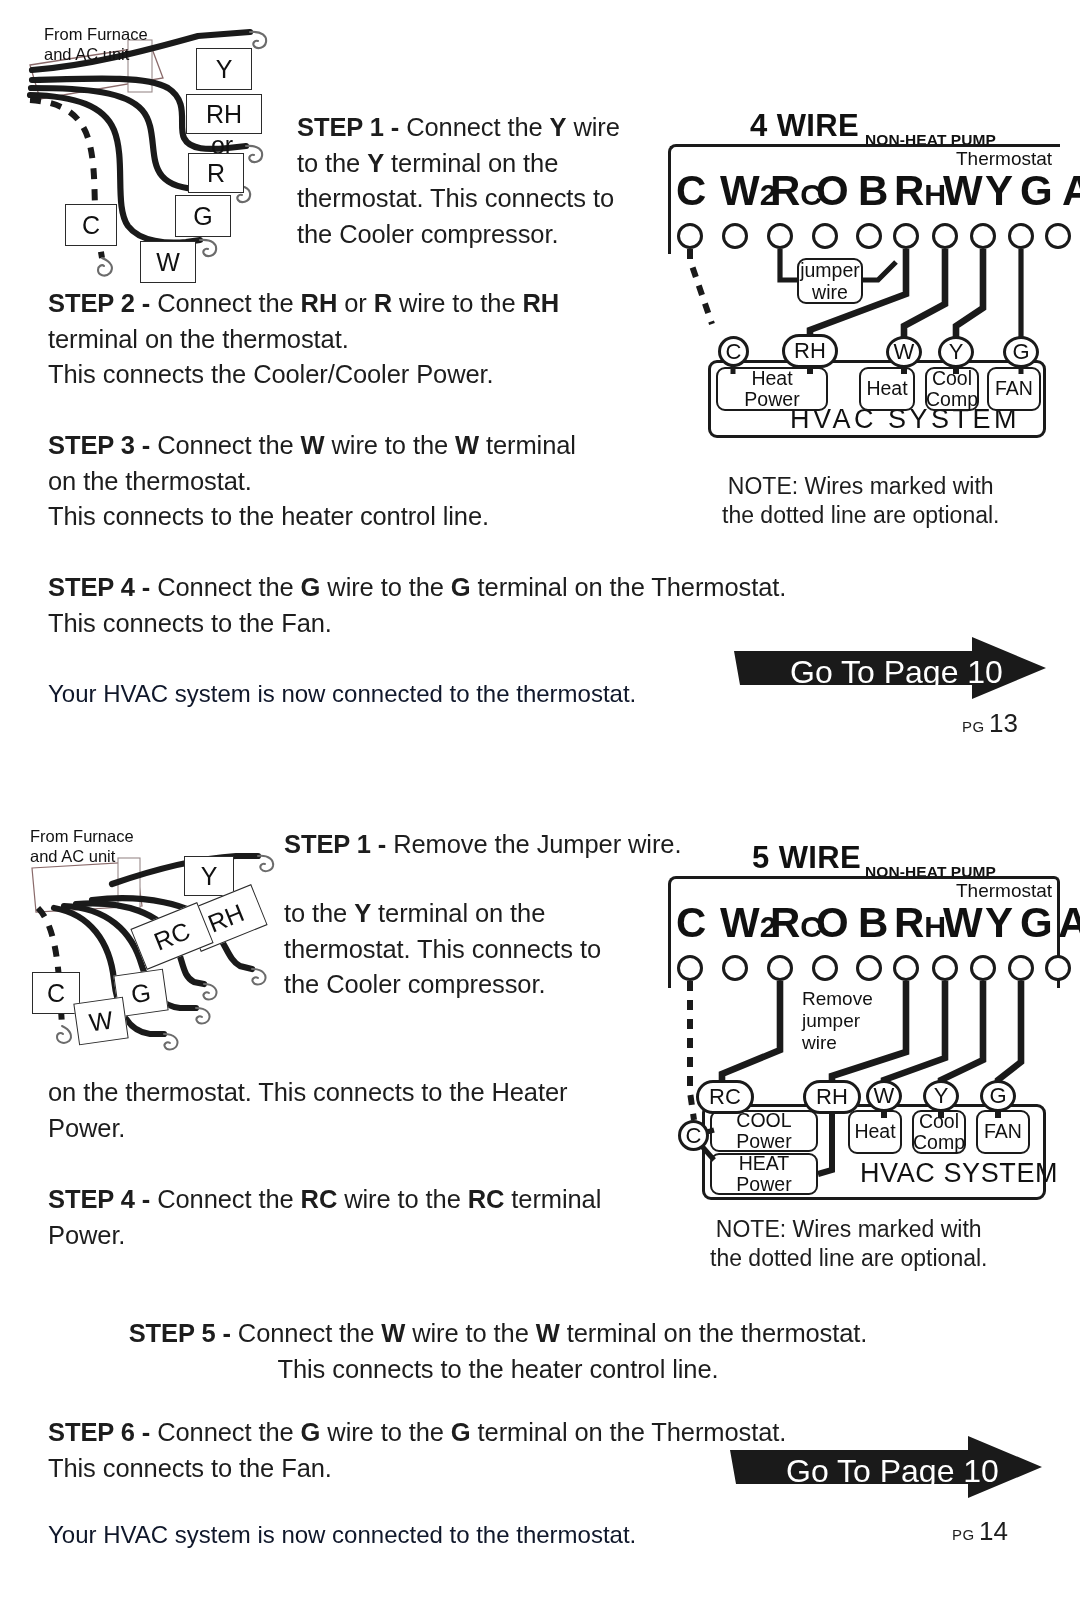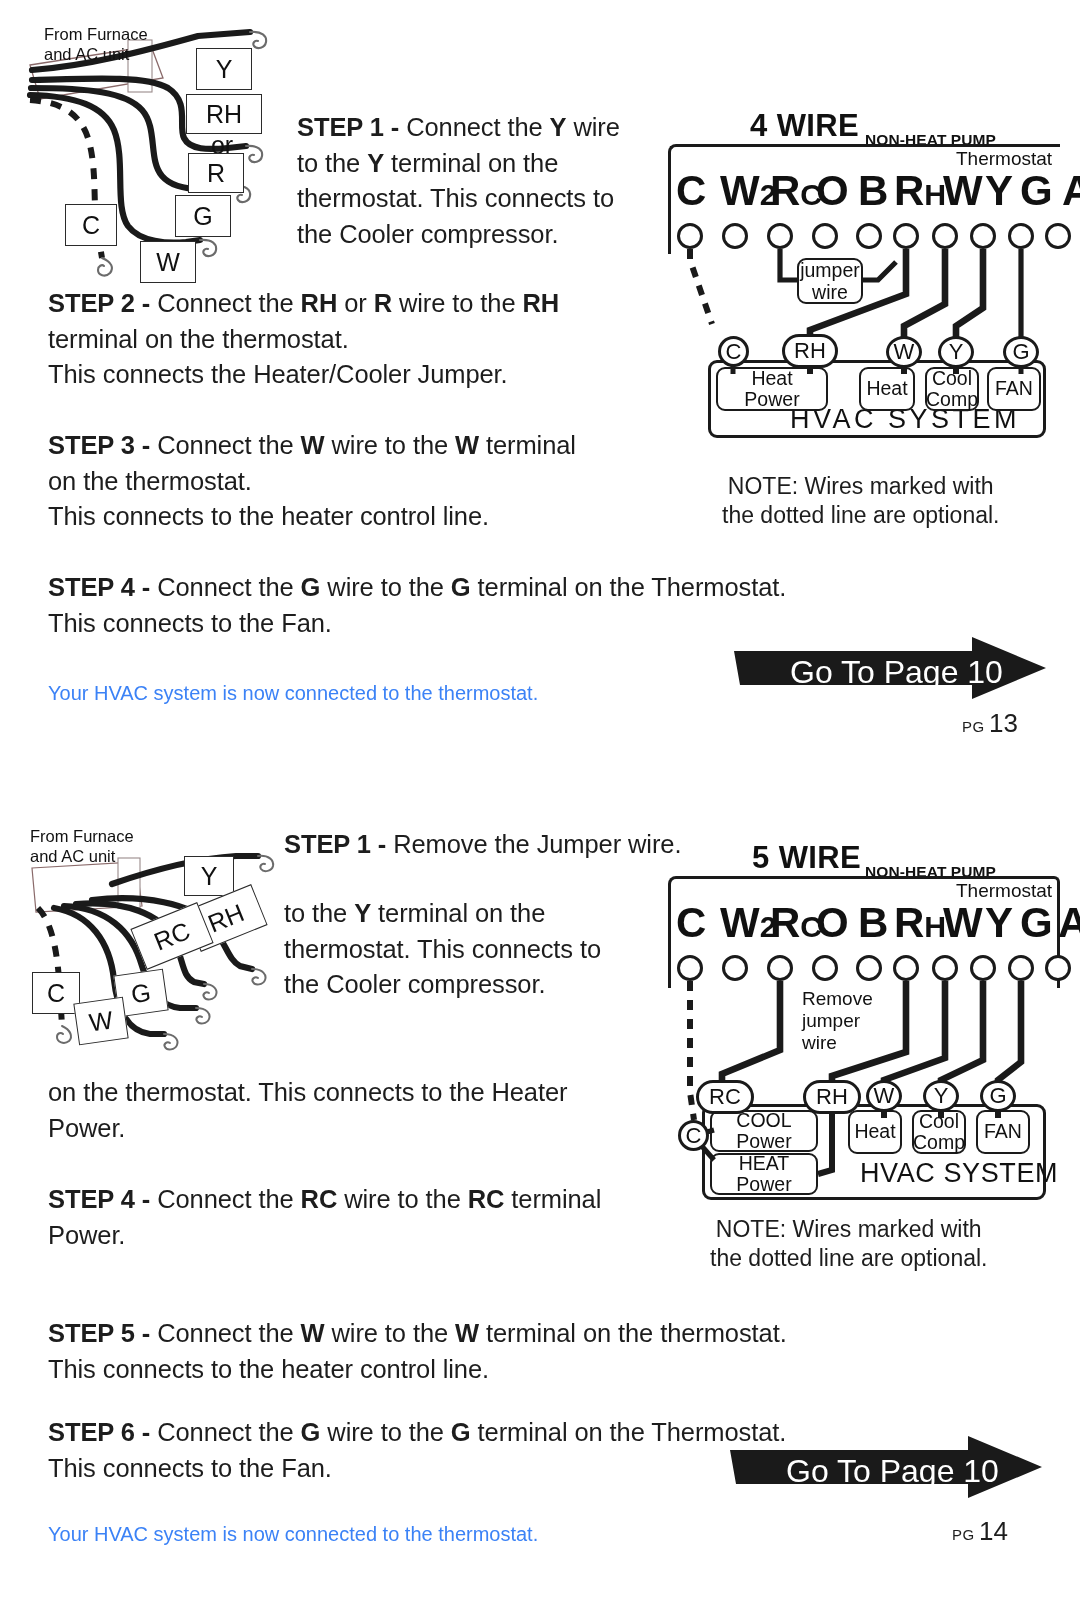--- a/index.html
+++ b/index.html
@@ -23,23 +23,23 @@
 
   
   .step {
     font-size: 25.5px;
     line-height: 35.5px;
     color: #1d1d1d;
     letter-spacing: -0.1px;
   }
   .step b { font-weight: bold; }
   .plain {
-    font-size: 20px;
+    font-size: 24px;
     line-height: 35.5px;
-    color: #3b82f6;
+    color: #0f172a;
   }
 
   
   .wire-title {
     font-size: 31px;
     font-weight: bold;
     letter-spacing: 0.4px;
     color: #111;
     white-space: nowrap;
   }
@@ -238,21 +238,21 @@
     <div class="abs step" style="left:297px;top:110px;width:360px;">
       <div><b>STEP 1 - </b>Connect the <b>Y</b> wire</div>
       <div>to the <b>Y</b> terminal on the</div>
       <div>thermostat. This connects to</div>
       <div>the Cooler compressor.</div>
     </div>
 
     <div class="abs step" style="left:48px;top:286px;width:620px;">
       <div><b>STEP 2 - </b>Connect the <b>RH</b> or <b>R</b> wire to the <b>RH</b></div>
       <div>terminal on the thermostat.</div>
-      <div>This connects the Heater/Cooler Jumper.</div>
+      <div>This connects the Cooler/Cooler Power.</div>
     </div>
 
     <div class="abs step" style="left:48px;top:428px;width:620px;">
       <div><b>STEP 3 - </b>Connect the <b>W</b> wire to the <b>W</b> terminal</div>
       <div>on the thermostat.</div>
       <div>This connects to the heater control line.</div>
     </div>
 
     <div class="abs step" style="left:48px;top:570px;width:900px;">
       <div><b>STEP 4 - </b>Connect the <b>G</b> wire to the <b>G</b> terminal on the Thermostat.</div>
@@ -416,21 +416,21 @@
     <div class="abs step" style="left:48px;top:275px;width:630px;">
       <div>on the thermostat. This connects to the Heater</div>
       <div>Power.</div>
     </div>
 
     <div class="abs step" style="left:48px;top:382px;width:630px;">
       <div><b>STEP 4 - </b>Connect the <b>RC</b> wire to the <b>RC</b> terminal</div>
       <div>Power.</div>
     </div>
 
-    <div class="abs step" style="left:48px;top:516px;width:900px;">
+    <div class="abs step" style="left:48px;top:516px;width:900px;text-align:center;">
       <div><b>STEP 5 - </b>Connect the <b>W</b> wire to the <b>W</b> terminal on the thermostat.</div>
       <div>This connects to the heater control line.</div>
     </div>
 
     <div class="abs step" style="left:48px;top:615px;width:900px;">
       <div><b>STEP 6 - </b>Connect the <b>G</b> wire to the <b>G</b> terminal on the Thermostat.</div>
       <div>This connects to the Fan.</div>
     </div>
 
     <div class="abs plain" style="left:48px;top:717px;width:720px;">Your HVAC system is now connected to the thermostat.</div>

